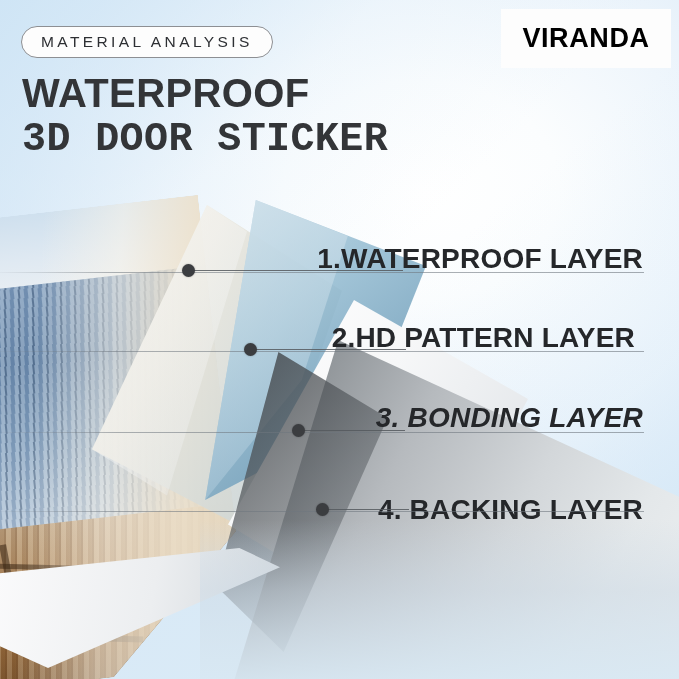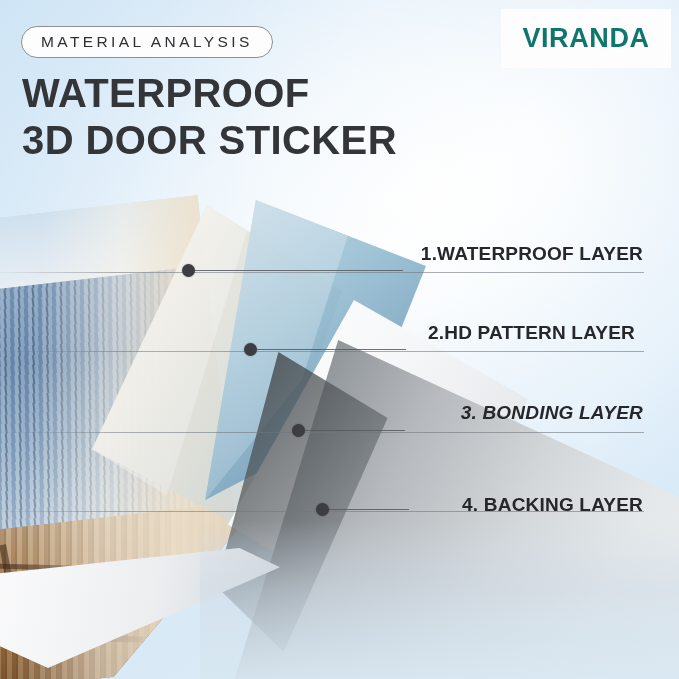--- a/index.html
+++ b/index.html
@@ -44,31 +44,31 @@
     display:flex; align-items:center;
     font-size:15.5px; letter-spacing:3.4px;
     color:#2d2f33; white-space:nowrap;
   }
   .headline {
     position:absolute; left:22px; top:70px;
     font-size:40px; font-weight:bold;
     letter-spacing:.4px; line-height:1.17;
     color:#333538; white-space:nowrap;
   }
-  .headline .l2 { display:block; }
+  .headline .l2 { display:block;font-family:Liberation Mono, monospace; }
 
   .logo-box {
     position:absolute; left:501px; top:9px;
     width:170px; height:59px;
     background:#fdfdfd;
     display:flex; align-items:center; justify-content:center;
   }
   .logo-box .brand {
     font-size:27px; font-weight:bold;
-    letter-spacing:.6px; color:#0f766e;
+    letter-spacing:.6px; color:#000000;
   }
 
   
   .photo-sheet {
     position:absolute;
     left:-130px; top:232px;
     width:330px; height:470px;
     transform:rotate(-6.5deg);
     transform-origin:left top;
     clip-path:polygon(0% 0%, 100% 0%, 100% 72%, 58% 100%, 0% 100%);
@@ -177,21 +177,21 @@
   .sheet-edge {
     position:absolute; left:-10px; top:548px;
     width:290px; height:120px;
     clip-path:polygon(0% 22%, 86% 0%, 100% 16%, 20% 100%, 0% 78%);
     background:linear-gradient(100deg,#fbfbfc 0%,#eceef0 55%,#cfd5da 100%);
   }
 
   
   .callout-label {
     position:absolute;
-    font-size:19px; font-weight:bold;
+    font-size:28px; font-weight:bold;
     letter-spacing:.2px; color:#25272a;
     white-space:nowrap; text-align:right;
   }
   .callout-rule {
     position:absolute; height:1px;
     background:linear-gradient(90deg, rgba(120,128,136,.05) 0%, rgba(110,118,126,.55) 18%, rgba(110,118,126,.6) 100%);
   }
   .leader {
     position:absolute; height:1px;
     background:#55595e; opacity:.85;

